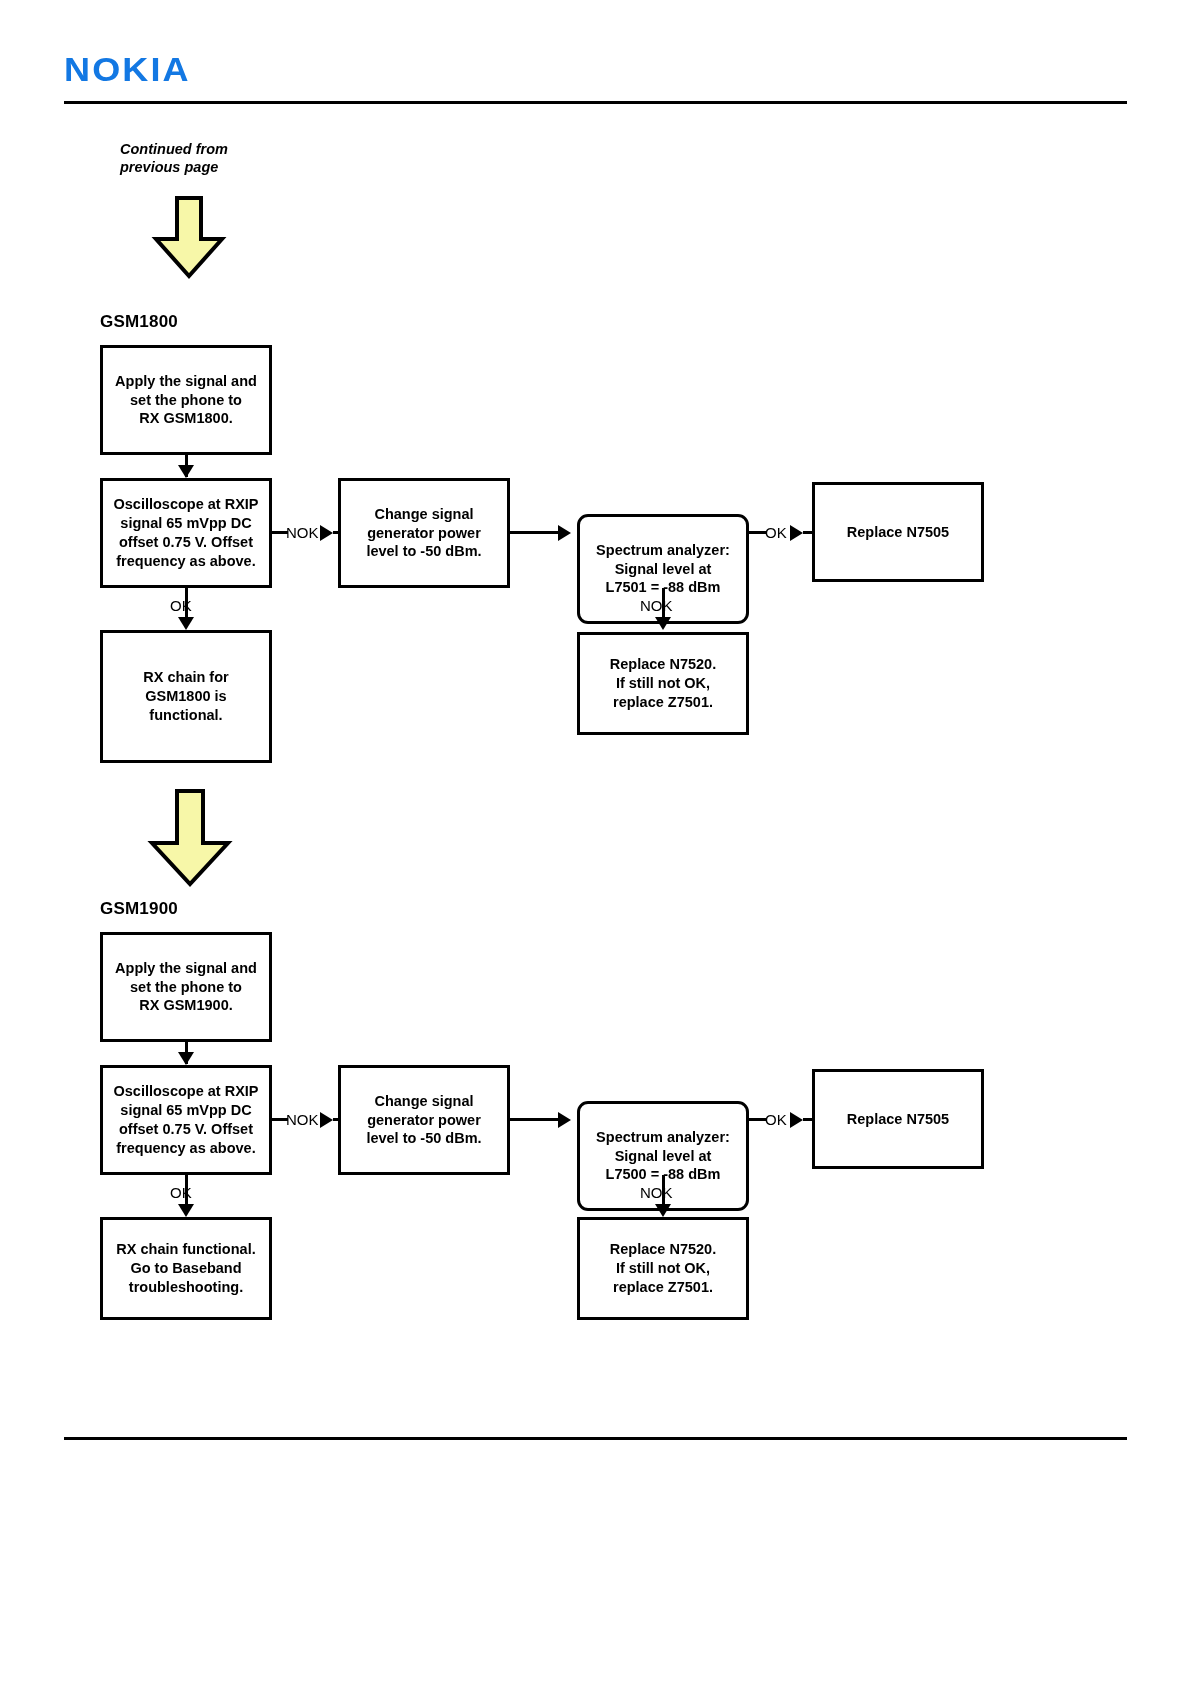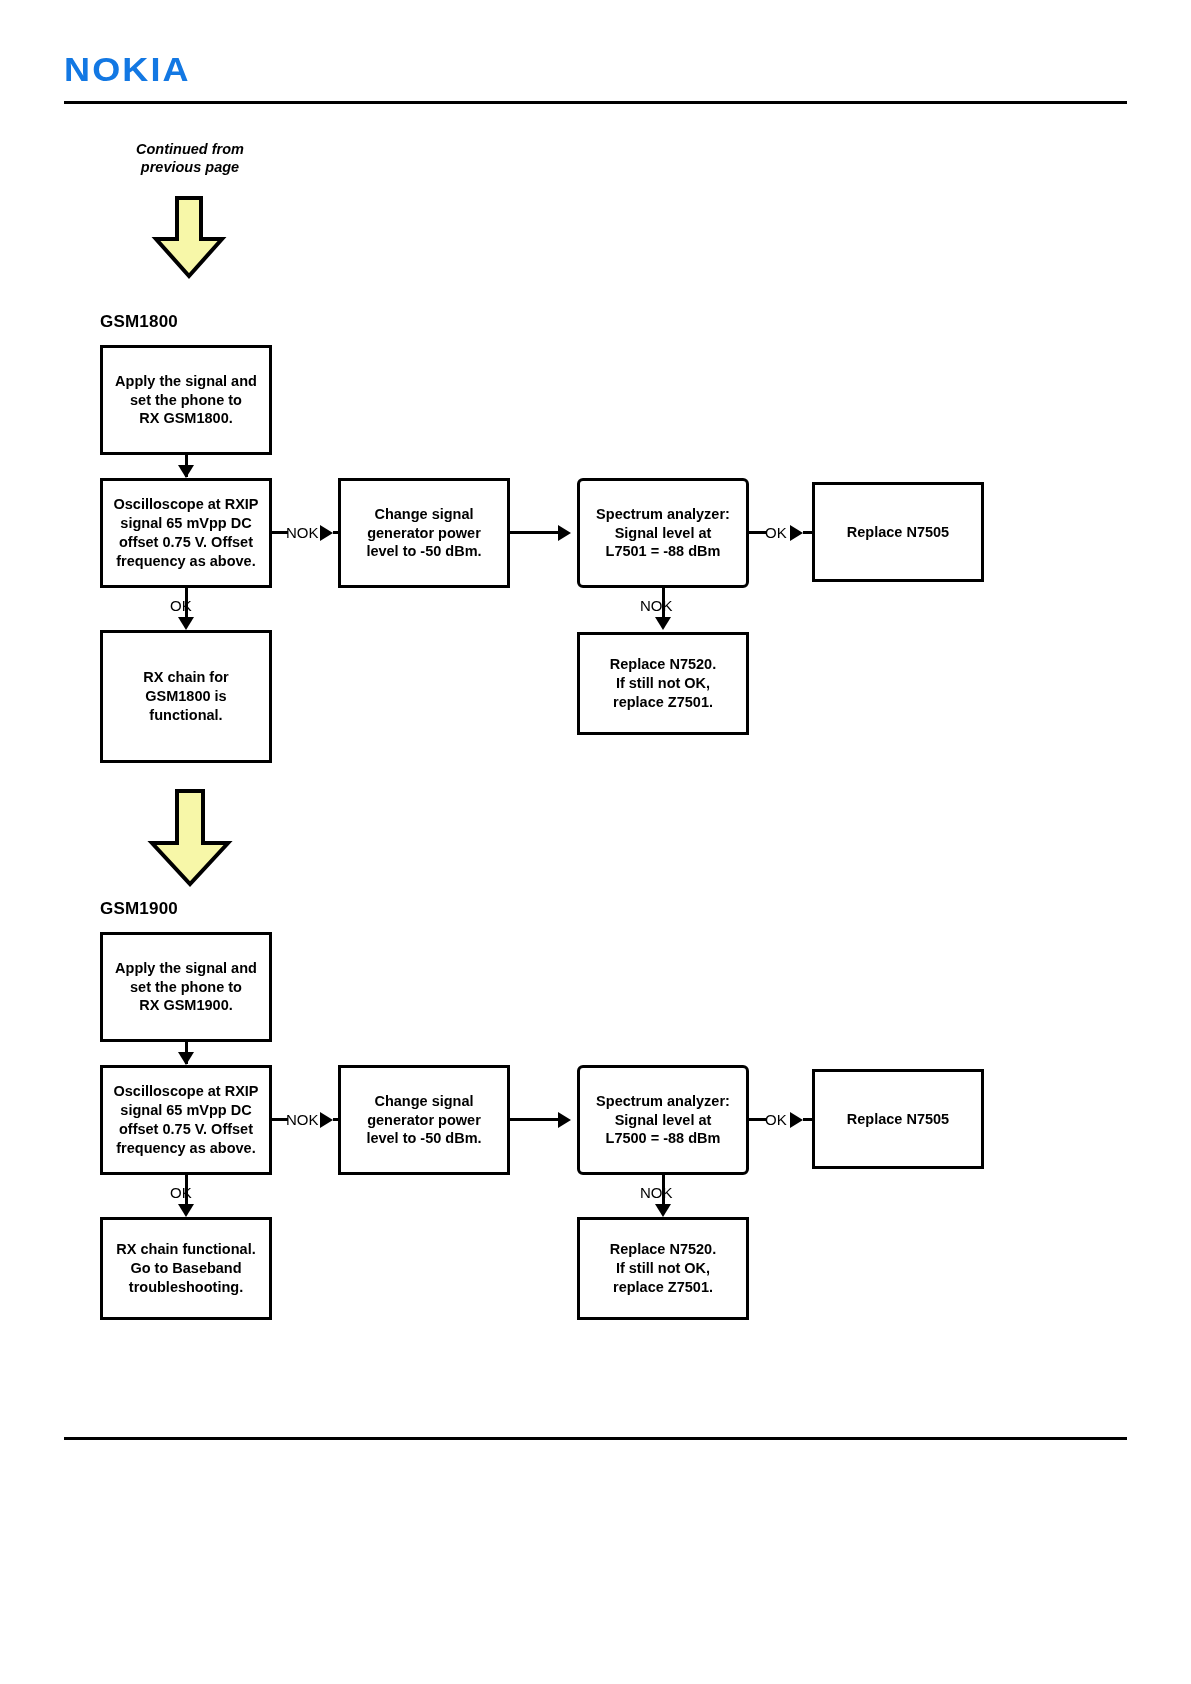--- a/index.html
+++ b/index.html
@@ -37,21 +37,21 @@
     background: #000000;
   }
   .rule-top { top: 101px; }
   .rule-bottom { top: 1437px; }
 
   
   .continued {
     position: absolute;
     left: 120px; top: 140px;
     width: 140px;
-    text-align: center;
+    text-align: left;
     font-size: 14.5px;
     font-weight: bold;
     font-style: italic;
     line-height: 1.25;
   }
 
   
   .yarrow {
     position: absolute;
   }
@@ -72,21 +72,21 @@
     background: #ffffff;
     display: flex;
     align-items: center;
     justify-content: center;
     text-align: center;
     font-size: 14.5px;
     font-weight: bold;
     line-height: 1.30;
     padding: 2px 6px;
   }
-  .box.rounded { border-radius: 6px; }
+  .box.rounded { border-radius: 11px; margin-top: 36px; }
   .box .txt { white-space: pre-line; display: block; width: 100%; }
 
   
   .vline {
     position: absolute;
     width: 3px;
     background: #000;
   }
   .hline {
     position: absolute;

